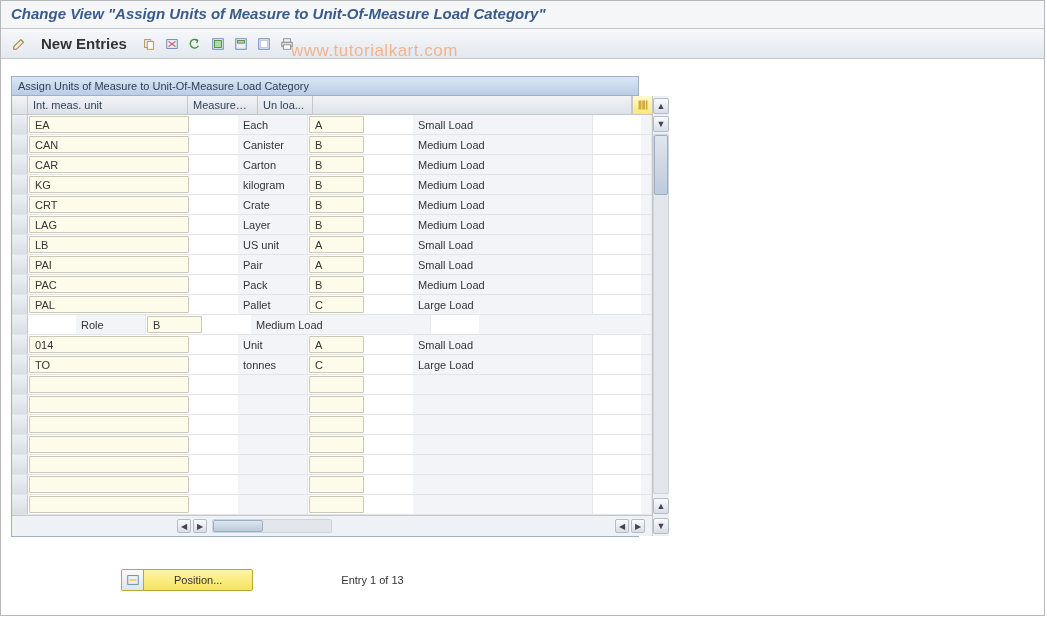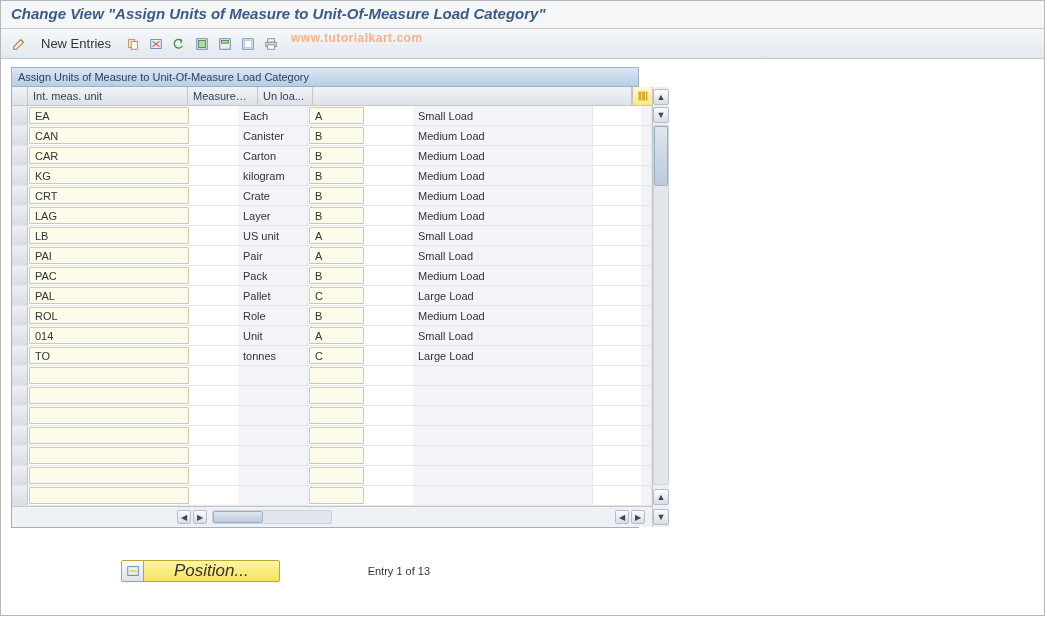--- a/index.html
+++ b/index.html
@@ -48,34 +48,35 @@
   .tb-btn svg { width: 14px; height: 14px; }
   .tb-text-btn {
     display: inline-flex;
     align-items: center;
     padding: 0 8px;
     height: 20px;
     border: 1px solid transparent;
     border-radius: 2px;
     background: transparent;
     cursor: pointer;
-    font-size: 13px;
+    font-size: 15px;
     color: #333;
+    font-weight: bold;
   }
   .watermark {
     position: absolute;
     left: 290px;
-    top: 2px;
-    font-size: 12px;
+    top: 12px;
+    font-size: 17px;
     color: #f3b48b;
-    font-weight: 700;
+    font-weight: 400;
     letter-spacing: 0.5px;
     pointer-events: none;
   }
-  .content-area { padding: 8px 10px; }
+  .content-area { padding: 17px 10px; }
   .panel {
     width: 628px;
     border: 1px solid #9eb0c8;
   }
   .panel-header {
     background: linear-gradient(#dbe7f4, #b9cde4);
     border-bottom: 1px solid #9eb0c8;
     padding: 3px 6px;
     color: #2e3f56;
     font-size: 11px;
@@ -237,21 +238,21 @@
     cursor:pointer;
     padding:0;
     overflow:hidden;
   }
   .position-btn .icon-seg {
     width:22px;height:100%;
     background:linear-gradient(#fafbfc,#dfe4eb);
     border-right:1px solid #b9a933;
     display:flex;align-items:center;justify-content:center;
   }
-  .position-btn .lbl { padding:0 30px 0 30px; font-size:17px; color:#333;font-style:italic; }
+  .position-btn .lbl { padding:0 30px 0 30px; font-size:11px; color:#333; }
   .entry-status {
     margin-left: 88px;
     color:#333;
     font-size:11px;
   }
   .outer-frame {
     border: 1px solid #b8b8b8;
     width: 1045px;
     height: 616px;
     margin: 0;
@@ -415,21 +416,20 @@
               <div class="grid-row">
                 <div class="row-selector"></div>
                 <div class="cell cell-input c1">PAL</div>
                 <div class="cell cell-readonly c2">Pallet</div>
                 <div class="cell cell-input c3">C</div>
                 <div class="cell cell-readonly c4">Large Load</div>
                 <div class="cell cell-readonly cfill"></div>
               </div>
               <div class="grid-row">
                 <div class="row-selector"></div>
-                <div class="cell cell-input c1">ROL</div>
                 <div class="cell cell-readonly c2">Role</div>
                 <div class="cell cell-input c3">B</div>
                 <div class="cell cell-readonly c4">Medium Load</div>
                 <div class="cell cell-readonly cfill"></div>
               </div>
               <div class="grid-row">
                 <div class="row-selector"></div>
                 <div class="cell cell-input c1">014</div>
                 <div class="cell cell-readonly c2">Unit</div>
                 <div class="cell cell-input c3">A</div>

